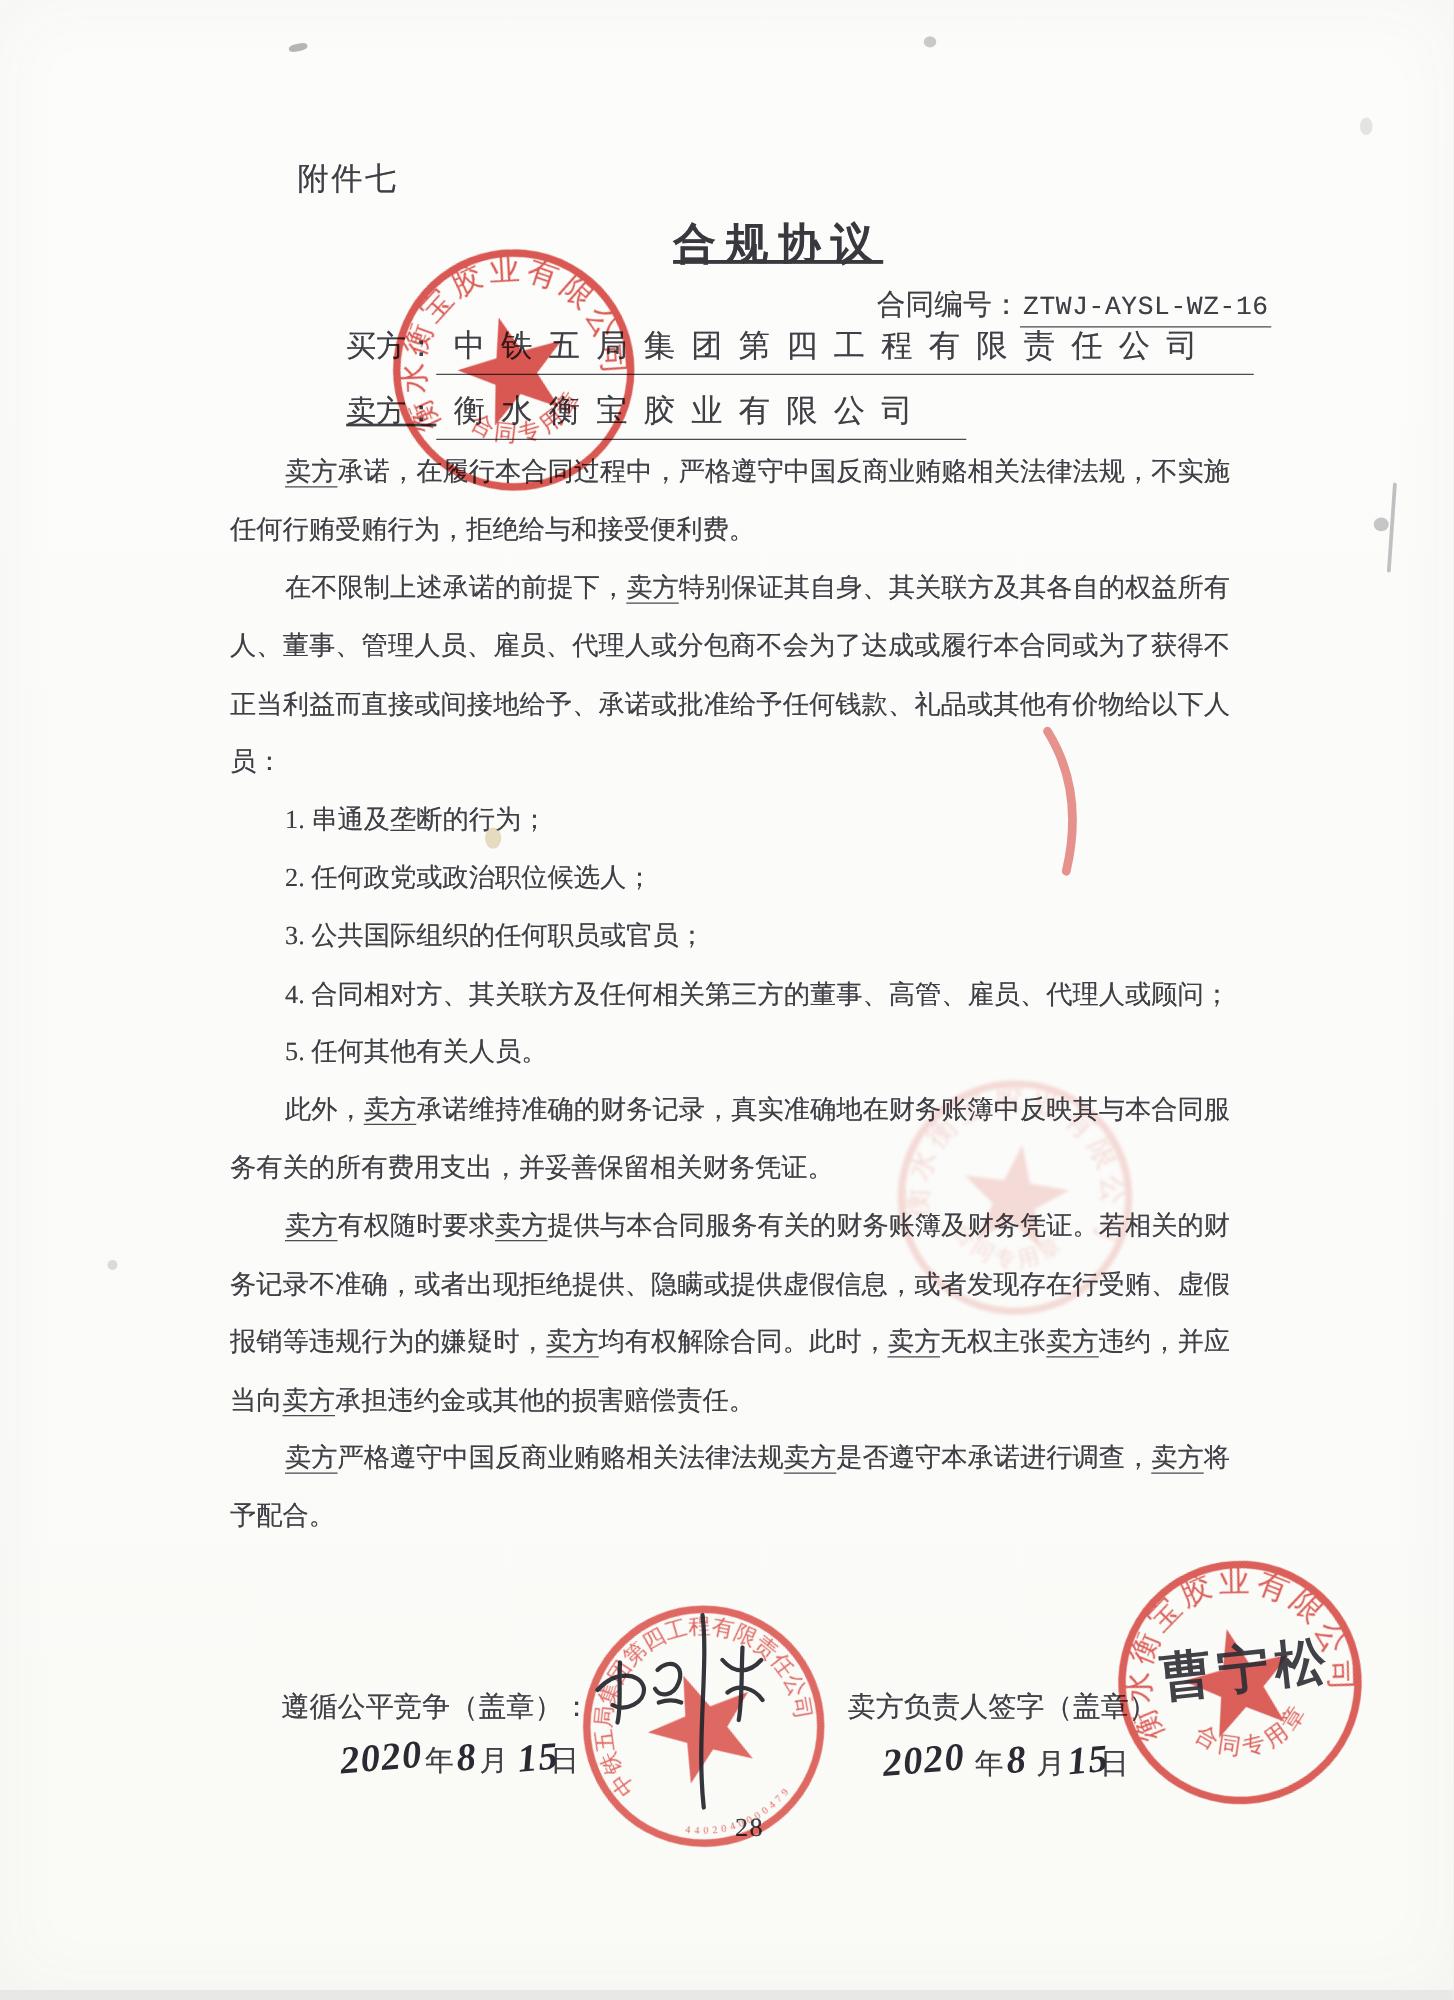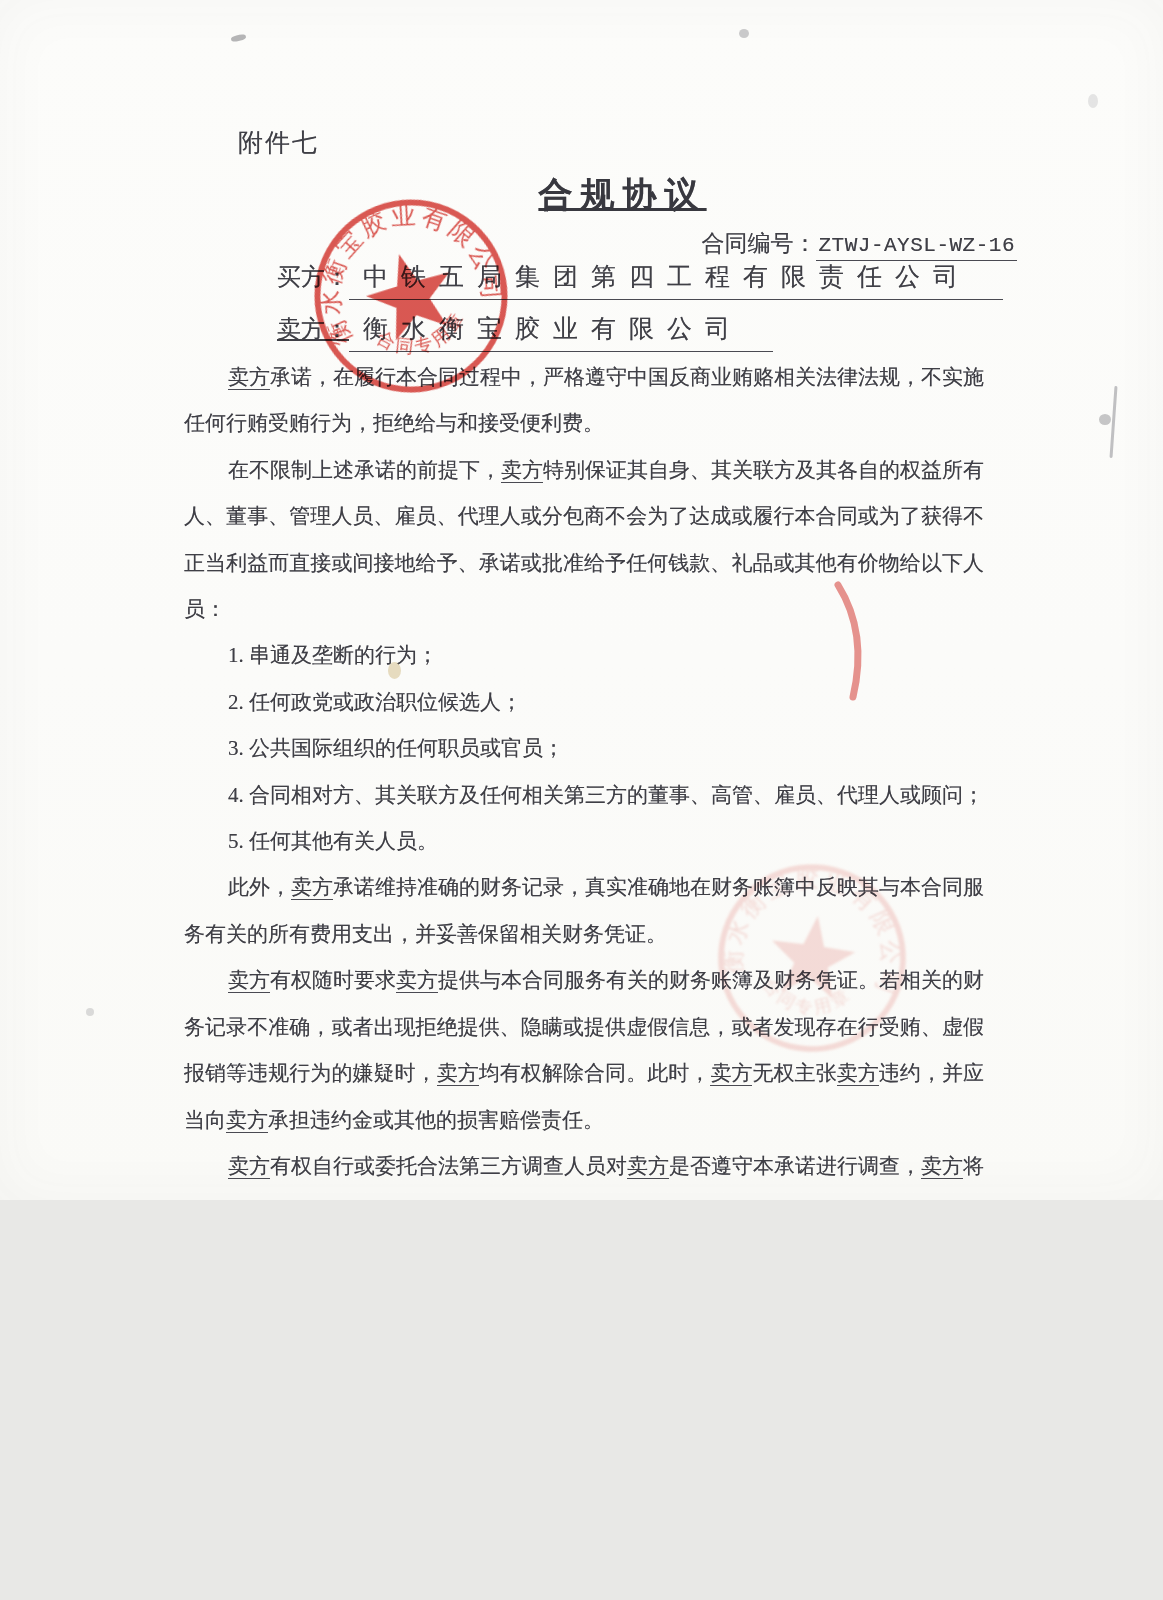--- a/index.html
+++ b/index.html
@@ -1,17 +1,17 @@
 <!DOCTYPE html>
 <html><head>
 <meta charset="utf-8">
 <style>
   html,body{margin:0;padding:0;background:#e8e8e6;}
   .page{
-    position:relative;width:1163px;height:1200px;margin:0 auto;
+    position:relative;width:1163px;height:1592px;margin:0 auto;
     background:linear-gradient(180deg,#fcfcfa 0%,#fbfbf9 55%,#fafaf7 100%);
     overflow:hidden;
     font-family:"Liberation Serif","DejaVu Serif",serif;
     color:#3f3f46;
     box-shadow:inset 0 0 60px rgba(80,80,80,.04);
   }
   .ink{color:#3f3f46;text-shadow:0 0 .5px rgba(60,60,70,.55);}
   .abs{position:absolute;white-space:nowrap;}
   .attachment{left:238px;top:126px;font-size:25px;letter-spacing:2px;}
   .title{left:82px;right:0;top:172px;text-align:center;font-size:34px;font-weight:bold;letter-spacing:8px;color:#38383f;text-decoration:underline;}
@@ -87,21 +87,21 @@
   <div class="body-text ink">
       <div class="para"><span class="u">卖方</span><span>承诺，在履行本合同过程中，严格遵守中国反商业贿赂相关法律法规，不实施任何行贿受贿行为，拒绝给与和接受便利费。</span></div>
       <div class="para"><span>在不限制上述承诺的前提下，</span><span class="u">卖方</span><span>特别保证其自身、其关联方及其各自的权益所有人、董事、管理人员、雇员、代理人或分包商不会为了达成或履行本合同或为了获得不正当利益而直接或间接地给予、承诺或批准给予任何钱款、礼品或其他有价物给以下人员：</span></div>
       <div class="li"><span>1. </span><span>串通及垄断的行为；</span></div>
       <div class="li"><span>2. </span><span>任何政党或政治职位候选人；</span></div>
       <div class="li"><span>3. </span><span>公共国际组织的任何职员或官员；</span></div>
       <div class="li"><span>4. </span><span>合同相对方、其关联方及任何相关第三方的董事、高管、雇员、代理人或顾问；</span></div>
       <div class="li"><span>5. </span><span>任何其他有关人员。</span></div>
       <div class="para"><span>此外，</span><span class="u">卖方</span><span>承诺维持准确的财务记录，真实准确地在财务账簿中反映其与本合同服务有关的所有费用支出，并妥善保留相关财务凭证。</span></div>
       <div class="para"><span class="u">卖方</span><span>有权随时要求</span><span class="u">卖方</span><span>提供与本合同服务有关的财务账簿及财务凭证。若相关的财务记录不准确，或者出现拒绝提供、隐瞒或提供虚假信息，或者发现存在行受贿、虚假报销等违规行为的嫌疑时，</span><span class="u">卖方</span><span>均有权解除合同。此时，</span><span class="u">卖方</span><span>无权主张</span><span class="u">卖方</span><span>违约，并应当向</span><span class="u">卖方</span><span>承担违约金或其他的损害赔偿责任。</span></div>
-      <div class="para"><span class="u">卖方</span><span>有权自行或委托合法第三方调查人员对</span><span class="u">卖方</span><span>是否遵守本承诺进行调查，</span><span class="u">卖方</span><span>将予配合。</span></div>
+      <div class="para"><span class="u">卖方</span><span>严格遵守中国反商业贿赂相关法律法规</span><span class="u">卖方</span><span>是否遵守本承诺进行调查，</span><span class="u">卖方</span><span>将予配合。</span></div>
     </div>
 
   <div class="abs ink sig-label sig-buyer-label">遵循公平竞争（盖章）：</div>
   <div class="abs ink sig-label sig-seller-label">卖方负责人签字（盖章）</div>
 
   <div class="abs date-row date-buyer">
     <span class="hand">2020</span><span class="ink unit">年</span><span class="hand">8</span><span class="ink unit">月</span>&nbsp;<span class="hand hand-day">15</span><span class="ink unit">日</span>
   </div>
   <div class="abs date-row date-seller">
     <span class="hand">2020</span>&nbsp;<span class="ink unit">年</span><span class="hand">8</span>&nbsp;<span class="ink unit">月</span><span class="hand hand-day">15</span><span class="ink unit">日</span>

